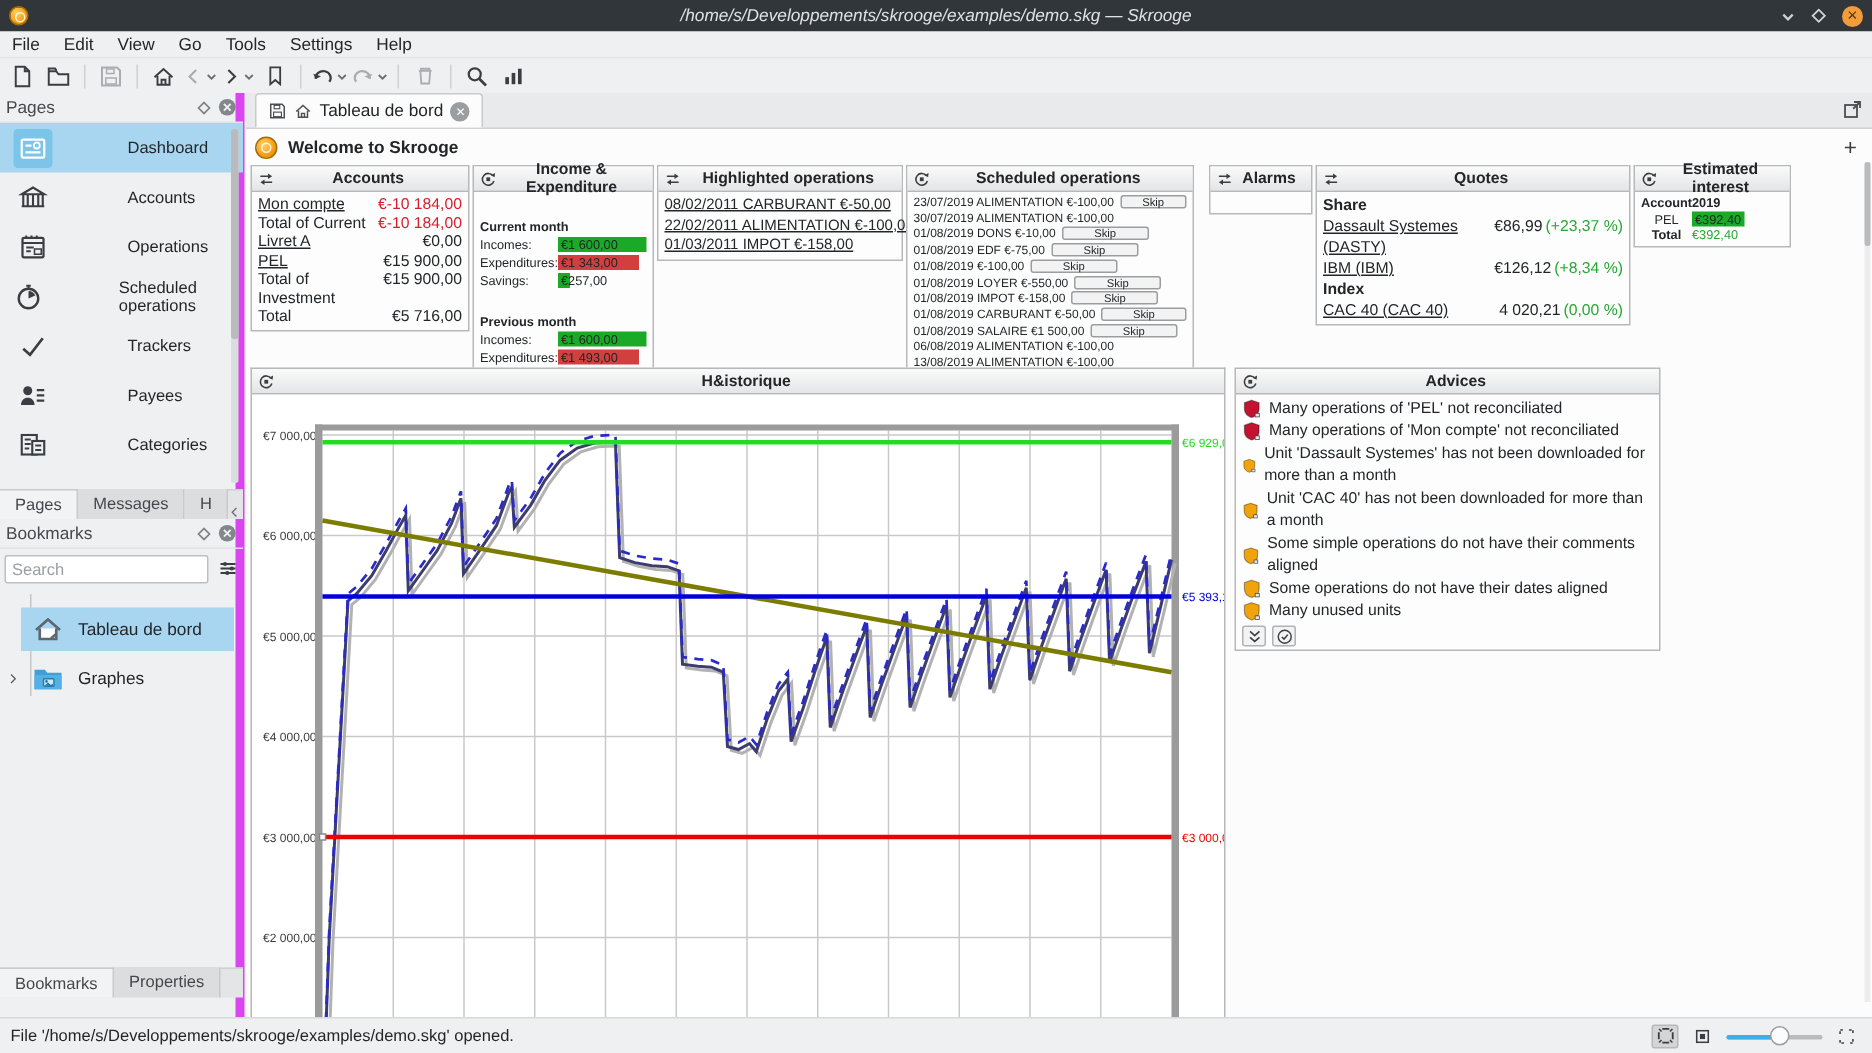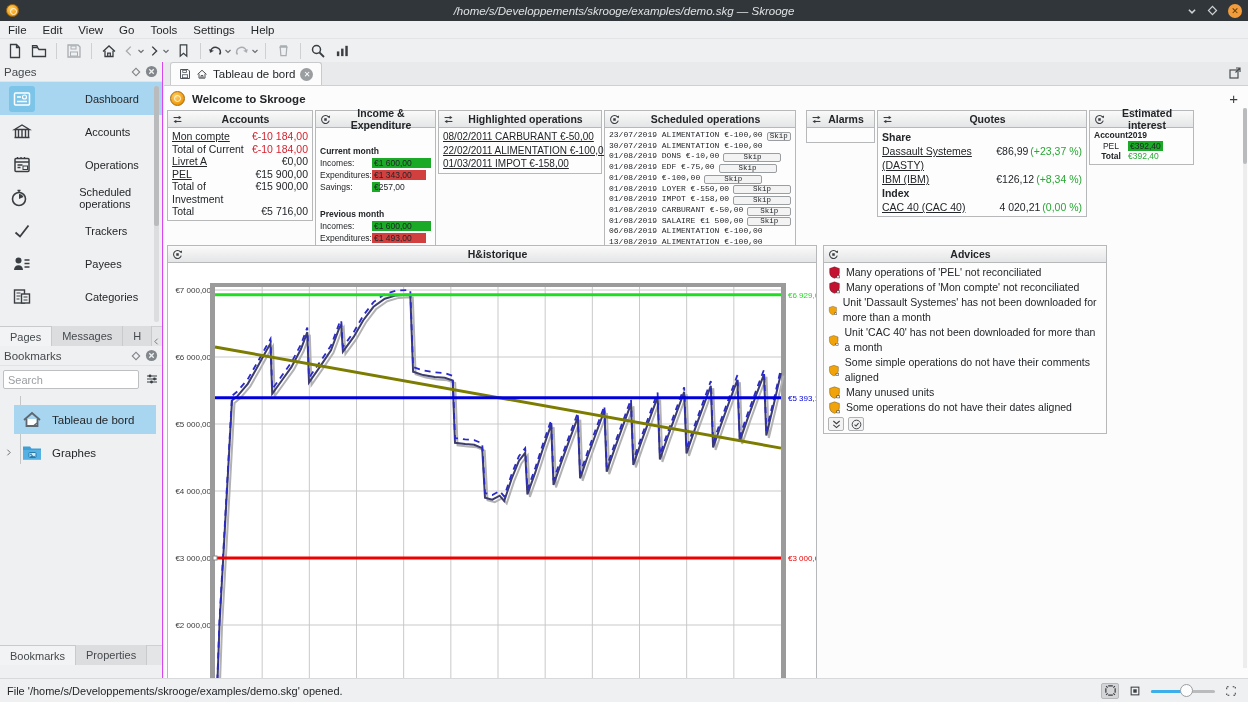--- a/index.html
+++ b/index.html
@@ -23,21 +23,21 @@
   #menubar .mitem { padding:1px 8px; font-size:11.5px; }
 
   
   #toolbar { position:absolute; top:39px; left:0; width:1248px; height:23px; background:#eff0f1; display:flex; align-items:center; gap:2px; padding-left:4px; }
   .tbtn { height:20px; min-width:22px; display:flex; align-items:center; justify-content:center; color:#3a3e42; border-radius:2px; }
   .tbtn.disabled { color:#a9adb1; }
   .tbtn .dd { margin-left:1px; color:#6a6e72; }
   .tsep { width:1px; height:16px; background:#cfd0d1; margin:0 4px; }
 
   
-  #dock { position:absolute; top:62px; left:0; width:163px; height:616px; background:#eff0f1; border-right:1px solid #d946ef; }
+  #dock { position:absolute; top:62px; left:0; width:163px; height:616px; background:#eff0f1; border-right:6px solid #d946ef; }
   .panelhead { height:20px; display:flex; align-items:center; padding:0 4px; font-size:11.5px; color:#45494d; border-bottom:1px solid #e2e3e4; }
   .panelhead .ph-title { flex:1; }
   .ph-ic { color:#7f8387; margin-left:4px; }
   .pg-item { height:33px; display:flex; align-items:center; padding-left:9px; }
   .pg-item.sel { background:#a8d6f0; }
   .pg-ic { width:26px; height:26px; display:flex; align-items:center; justify-content:center; color:#3a3e42; margin-right:12px; }
   .pg-item.sel .pg-ic { background:#7cc4e8; border-radius:3px; color:#ffffff; }
   .pg-label { font-size:11px;padding-left:38px; }
   .dock-tabs { position:absolute; left:0; right:0; height:20px; display:flex; align-items:flex-end; border-top:1px solid #cfd0d1; background:#e4e5e6; }
   .dtab { padding:2px 10px; font-size:11px; background:#dcdddf; border-right:1px solid #c9cacc; color:#44484c; height:20px; display:flex; align-items:center; }
@@ -93,21 +93,21 @@
   .ie-badge span { position:relative; padding-left:2px; }
   .f-inc { width:100%; background:#1aaa27; }
   .f-exp { width:92%; background:#d23f3f; }
   .f-sav1 { width:14%; background:#1aaa27; }
   .f-sav2 { width:7%; background:#1aaa27; }
 
   
   .hl-row { font-size:10px; line-height:13.5px; text-decoration:underline; white-space:nowrap; }
 
   
-  .sc-row { display:flex; align-items:flex-end; font-size:8px; line-height:10.7px; white-space:nowrap;font-family:Liberation Mono, monospace; }
+  .sc-row { display:flex; align-items:flex-start; font-size:8px; line-height:10.7px; white-space:nowrap; }
   .skipbtn { margin-left:4px; width:58px; height:9px; font-size:7.5px; line-height:7px; border:1px solid #9b9ea1; border-radius:2px; background:#f3f3f4; text-align:center; color:#232629; }
 
   
   .qt-h { font-weight:bold; font-size:10.5px; line-height:14px; }
   .qt-row { display:flex; font-size:10.5px; line-height:14px; }
   .qt-name { text-decoration:underline; flex:1; }
   .qt-val { margin-left:4px; }
   .qt-chg { color:#27a833; margin-left:2px; }
 
   
@@ -853,27 +853,27 @@
           <div class="ad-row">
               <svg class="ic sev-medium" width="13" height="13">
                 <use href="#i-shield"></use>
               </svg>
               <span>Some simple operations do not have their comments aligned</span>
             </div>
           <div class="ad-row">
               <svg class="ic sev-medium" width="13" height="13">
                 <use href="#i-shield"></use>
               </svg>
-              <span>Many unused units</span>
+              <span>Some operations do not have their dates aligned</span>
             </div>
           <div class="ad-row">
               <svg class="ic sev-medium" width="13" height="13">
                 <use href="#i-shield"></use>
               </svg>
-              <span>Some operations do not have their dates aligned</span>
+              <span>Many unused units</span>
             </div>
           <div class="ad-btns">
             <span class="ad-btn">
                 <svg class="ic" width="11" height="11">
                   <use href="#i-dblchev"></use>
                 </svg>
               </span>
             <span class="ad-btn">
                 <svg class="ic" width="11" height="11">
                   <use href="#i-circlecheck"></use>

